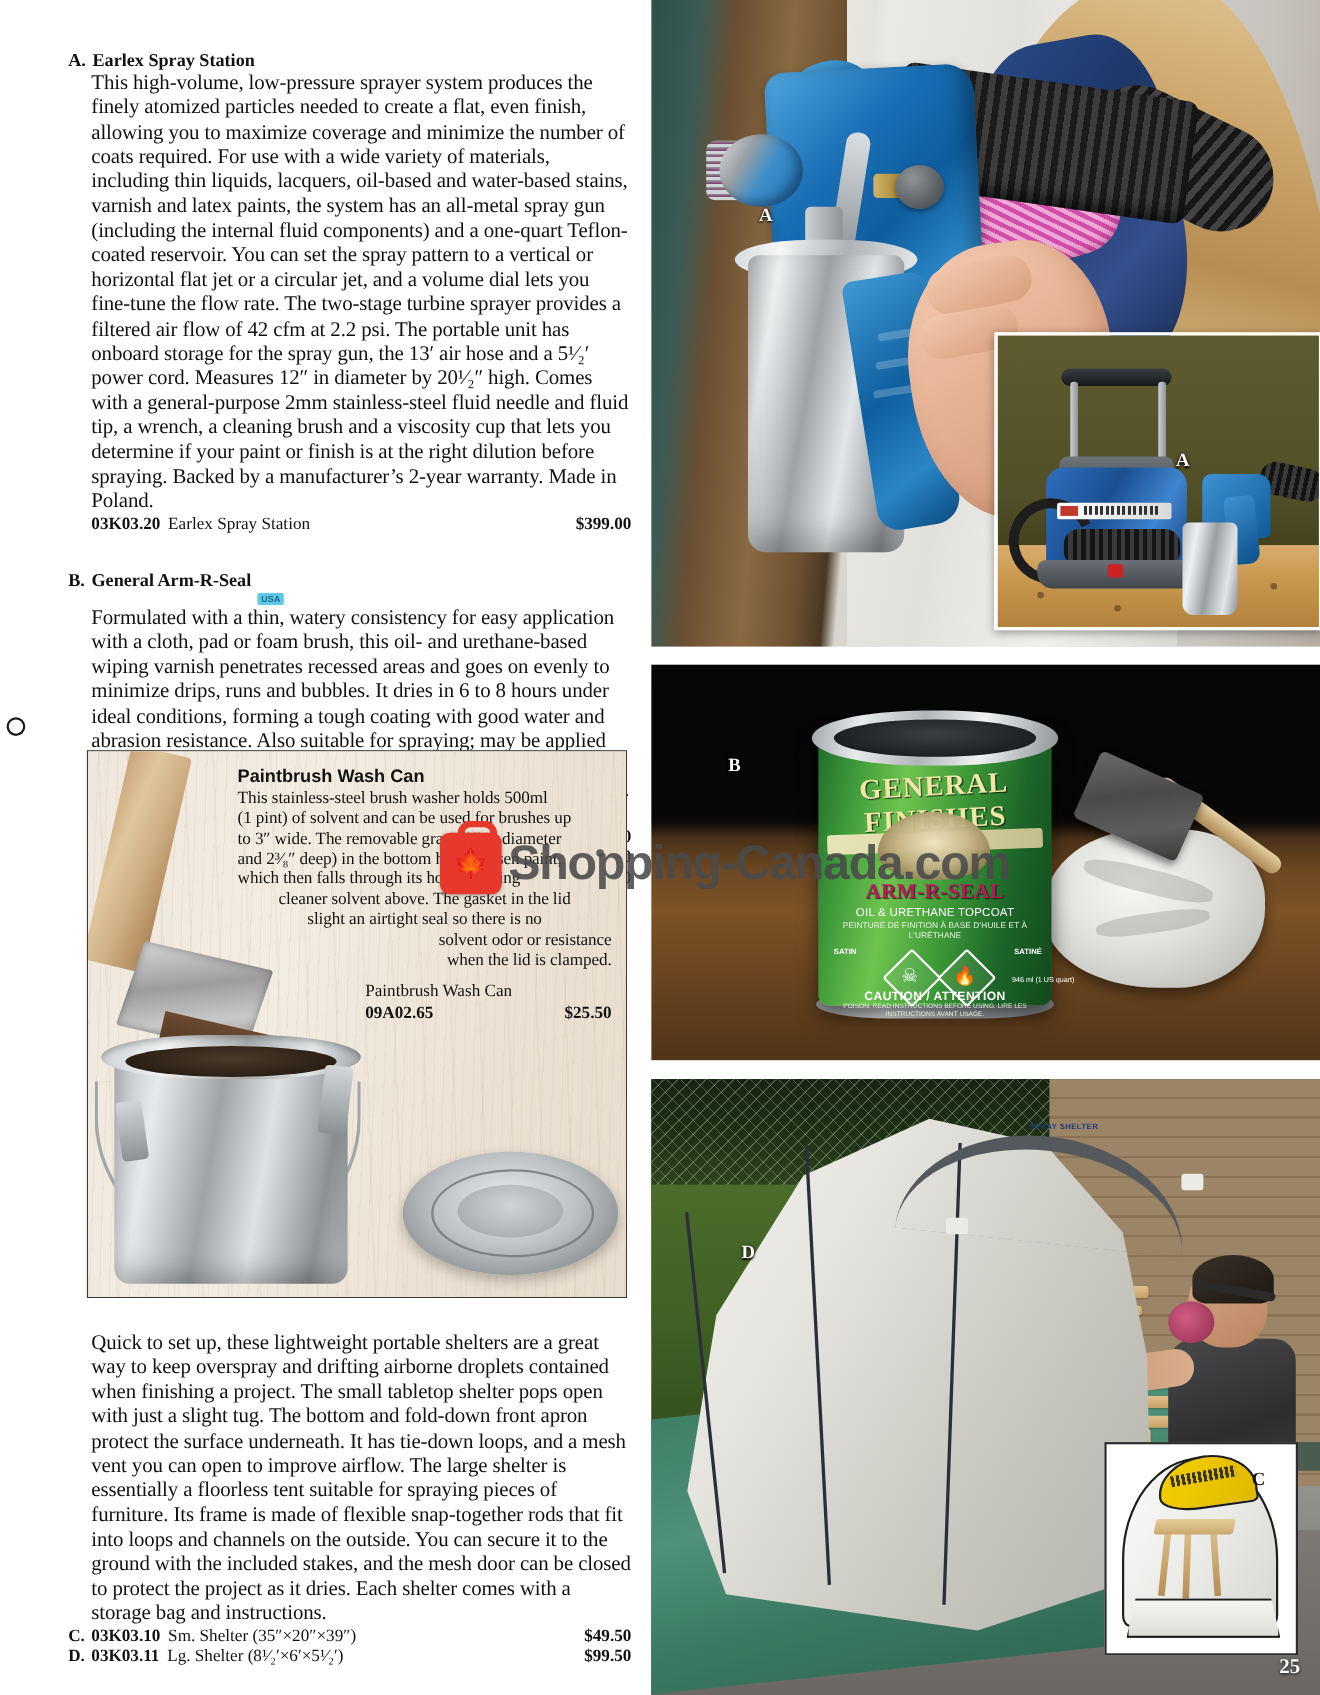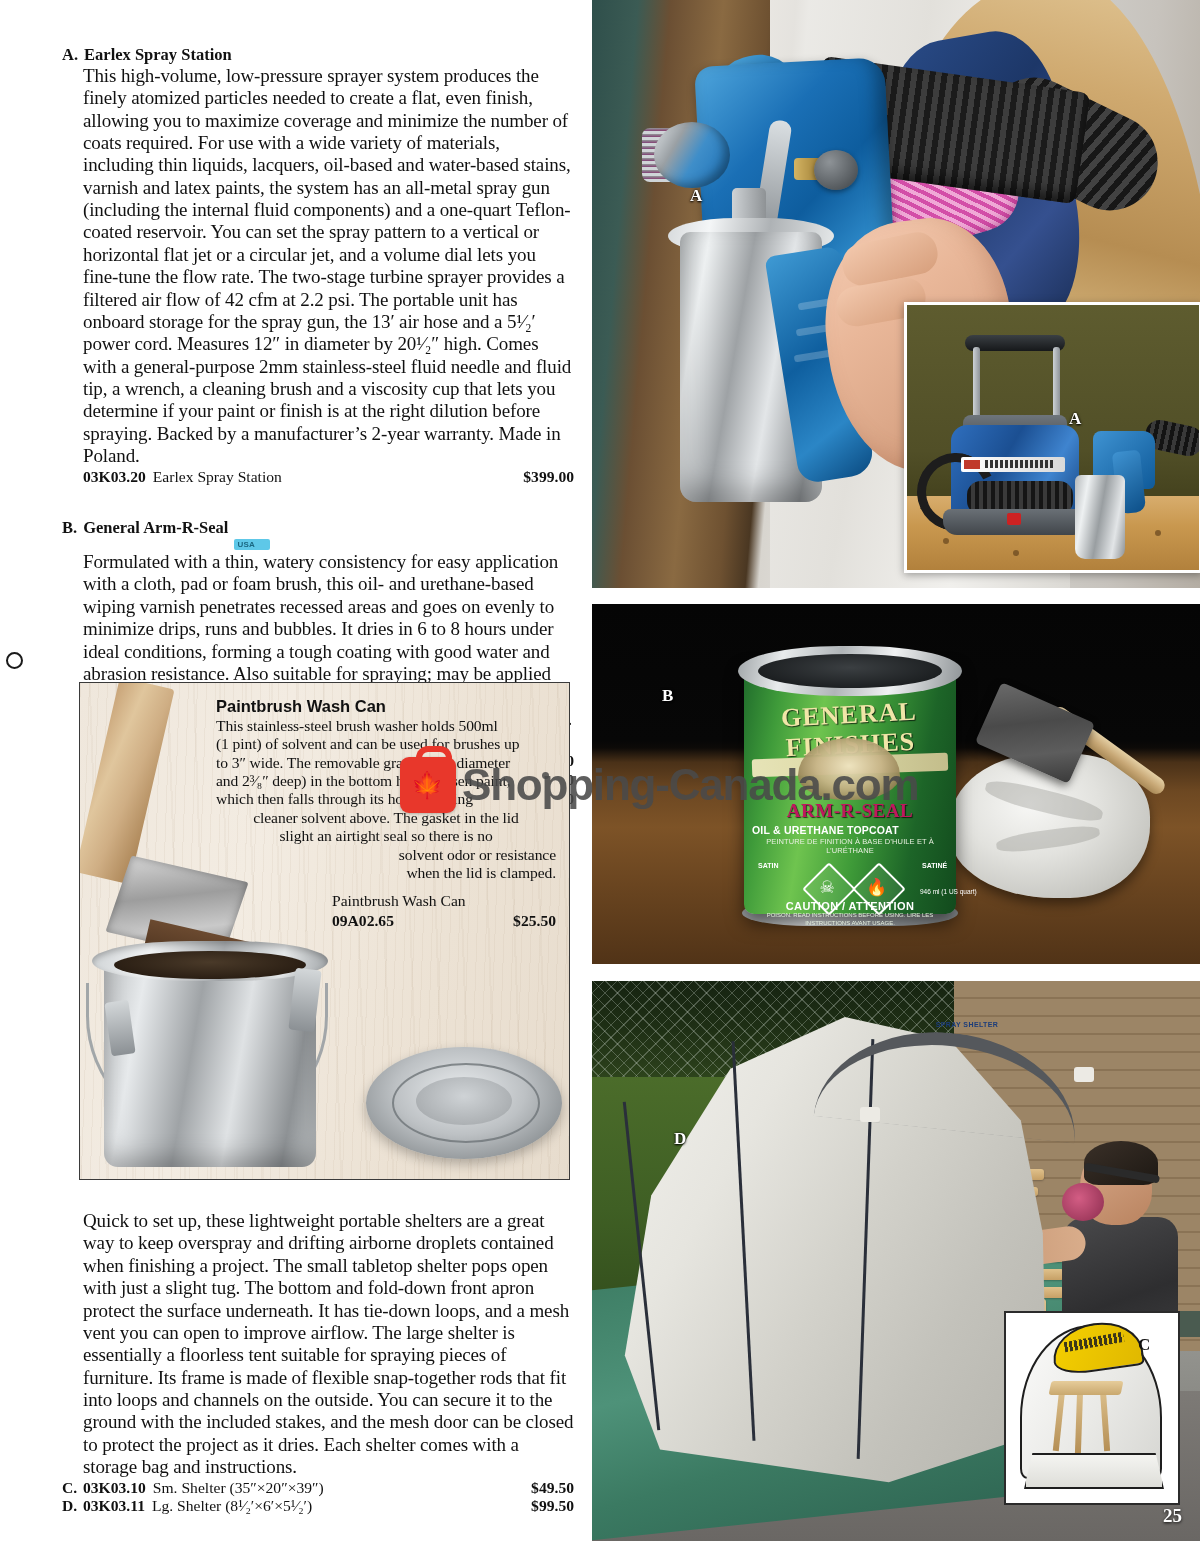--- a/index.html
+++ b/index.html
@@ -11,21 +11,21 @@
   .page{position:relative;width:1200px;height:1541px;overflow:hidden;}
 
   
   .textcol{position:absolute;left:62px;top:45px;width:512px;}
   .blk{margin-bottom:14px;}
   .hdr{font-weight:bold;font-size:16.5px;line-height:1.2;display:flex;align-items:center;gap:6px;}
   .hdr .ltr{font-weight:bold;}
   .body-txt{font-size:19px;line-height:1.178;text-align:left;margin-left:21px;
             width:491px;letter-spacing:-0.12px;}
   .usa-badge{display:inline-block;background:#5ec8e8;color:#15607a;font-family:"Liberation Sans",sans-serif;
-    font-size:8px;font-weight:bold;letter-spacing:.3px;padding:2px 15px 1px 3px;border-radius:2px;
+    font-size:8px;font-weight:bold;letter-spacing:.3px;padding:2px 3px 1px 3px;border-radius:2px;
     line-height:1;vertical-align:middle;position:relative;top:-1px;margin-top:36px;}
   .usa-badge span{opacity:.92;}
 
   
   .prow{display:flex;align-items:baseline;font-size:15.6px;line-height:1.19;margin-left:21px;width:491px;}
   .prow.indent0{margin-left:0;width:512px;}
   .prow .sku{font-weight:bold;white-space:nowrap;}
   .prow .pl{font-weight:bold;white-space:nowrap;width:21px;display:inline-block;}
   .prow .dsc{margin-left:7px;white-space:nowrap;}
   .prow .dots{flex:1;}
@@ -211,22 +211,22 @@
     text-shadow:1px 1px 1px rgba(0,0,0,.7);transform:rotate(-3deg);}
   .can-eagle{position:absolute;left:206px;top:134px;width:102px;height:62px;
     background:radial-gradient(ellipse at 50% 45%,#efe4c0 0%,#c7b487 45%,#8c7a4c 80%);
     border-radius:50% 50% 46% 46%/60% 60% 40% 40%;opacity:.95;}
   .can-band{position:absolute;left:160px;top:152px;width:196px;height:18px;
     background:linear-gradient(90deg,rgba(240,232,190,.95),rgba(214,200,150,.9));
     border-radius:3px;transform:rotate(-2deg);}
   .can-title{position:absolute;left:160px;top:196px;width:196px;text-align:center;
     font-family:"Liberation Serif",serif;font-weight:bold;font-size:19px;color:#be185d;
     letter-spacing:.5px;text-shadow:1px 1px 1px rgba(0,0,0,.7);}
-  .can-sub{position:absolute;left:160px;top:220px;width:196px;
-    font-family:"Liberation Sans",sans-serif;font-weight:bold;font-size:10.5px;color:#fff;letter-spacing:.2px;}
+  .can-sub{position:absolute;left:160px;top:220px;width:196px;text-align:center;
+    font-family:"Liberation Sans",sans-serif;font-weight:normal;font-size:10.5px;color:#fff;letter-spacing:.2px;}
   .can-sub2{position:absolute;left:156px;top:233px;width:204px;text-align:center;
     font-family:"Liberation Sans",sans-serif;font-size:7.5px;color:#e8f0e0;letter-spacing:.1px;}
   .haz{position:absolute;width:34px;height:34px;border:2px solid #fff;
     background:rgba(255,255,255,.08);transform:rotate(45deg);border-radius:3px;}
   .haz-in{position:absolute;width:30px;height:30px;display:flex;align-items:center;justify-content:center;
     color:#fff;font-size:17px;line-height:1;}
   .can-caution{position:absolute;left:156px;top:296px;width:204px;text-align:center;
     font-family:"Liberation Sans",sans-serif;font-weight:bold;font-size:11px;color:#fff;letter-spacing:.4px;}
   .can-caution2{position:absolute;left:156px;top:308px;width:204px;text-align:center;
     font-family:"Liberation Sans",sans-serif;font-size:6px;color:#e4eede;line-height:1.25;}

